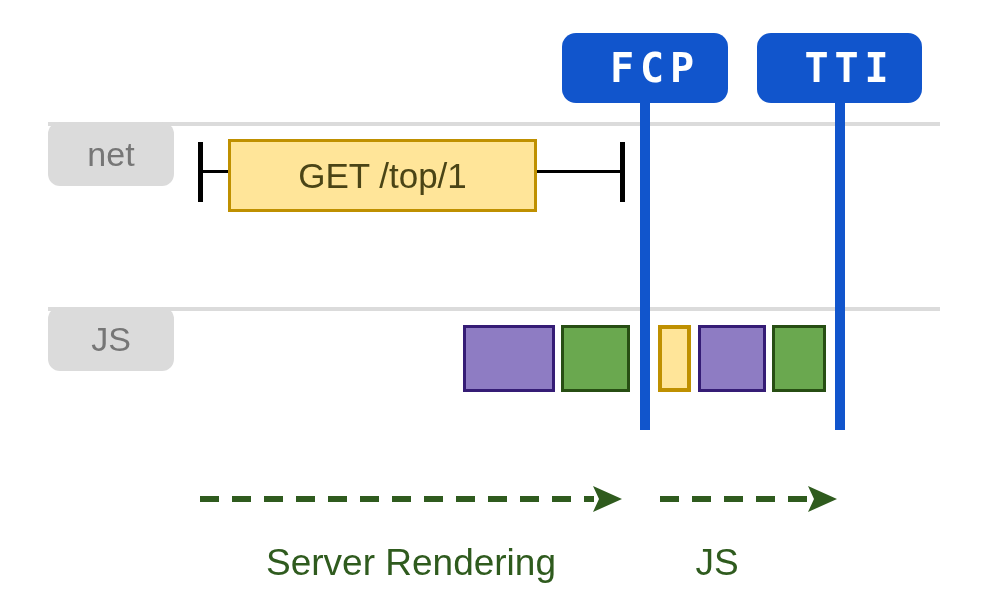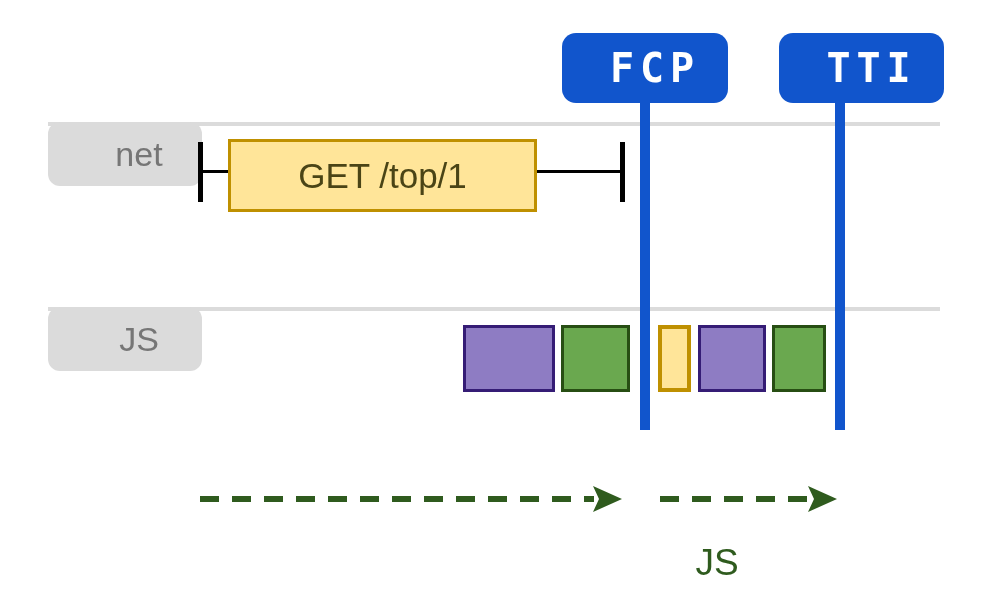--- a/index.html
+++ b/index.html
@@ -11,38 +11,38 @@
   
   .badge {
     position:absolute; top:33px; height:70px; border-radius:14px;
     background:var(--marker_blue,#1155CC); color:#ffffff;
     font-family:"DejaVu Sans Mono", monospace; font-weight:bold;
     font-size:40px; letter-spacing:6px;
     display:flex; align-items:center; justify-content:center;
     padding-left:20px; box-sizing:border-box;
   }
   #fcp-badge { left:562px; width:166px; }
-  #tti-badge { left:757px; width:165px;margin-left:22px; }
+  #tti-badge { left:757px; width:165px; }
 
   
   .vline { position:absolute; top:100px; width:10px; height:330px;
            background:var(--marker_blue,#1155CC); z-index:5; }
   #fcp-line { left:640px; }
   #tti-line { left:835px; }
 
   
   .track-line { position:absolute; left:48px; width:892px; height:4px;
                 background:var(--track_gray,#DBDBDB); }
   #net-track { top:122px; }
   #js-track  { top:307px; }
   .row-tab {
     position:absolute; left:48px; width:126px; height:64px;
     background:var(--track_gray,#DBDBDB); border-radius:12px;
     color:var(--row_label_gray,#767676); font-size:34px;
-    display:flex; align-items:center; justify-content:center;padding-left:28px;
+    display:flex; align-items:center; justify-content:center;
   }
   #net-tab { top:122px; }
   #js-tab  { top:307px; }
 
   
   #req-connector { position:absolute; left:200px; top:170px; width:423px;
                    height:3px; background:var(--tick_black,#000); }
   .req-tick { position:absolute; top:142px; width:5px; height:60px;
               background:var(--tick_black,#000); }
   #req-tick-start { left:198px; }
@@ -110,15 +110,16 @@
   <div class="badge" id="fcp-badge">FCP</div>
   <div class="badge" id="tti-badge">TTI</div>
 
   <svg id="arrows" viewBox="0 0 994 614">
     <line class="arrow-line" x1="200" y1="499" x2="594" y2="499"></line>
     <polygon class="arrow-head" points="622,499 593,486 599,499 593,512"></polygon>
     <line class="arrow-line" x1="660" y1="499" x2="810" y2="499"></line>
     <polygon class="arrow-head" points="837,499 808,486 814,499 808,512"></polygon>
   </svg>
 
+  <div class="phase-label" id="phase-server">Server Rendering</div>
   <div class="phase-label" id="phase-js">JS</div>
 
 </div>
 
 </body></html>

